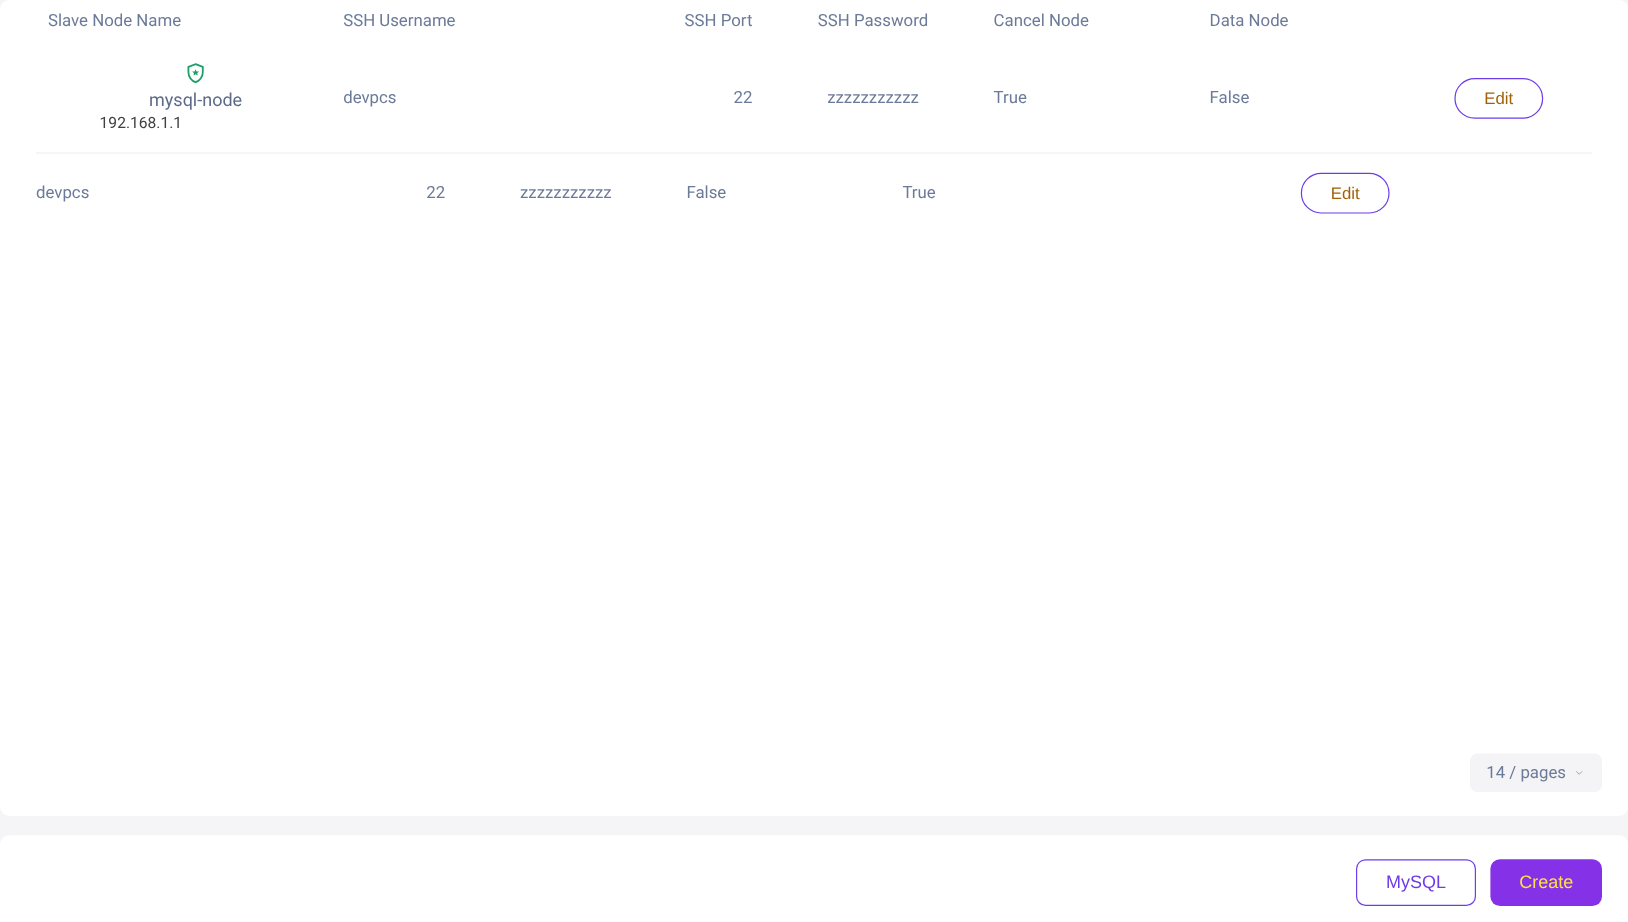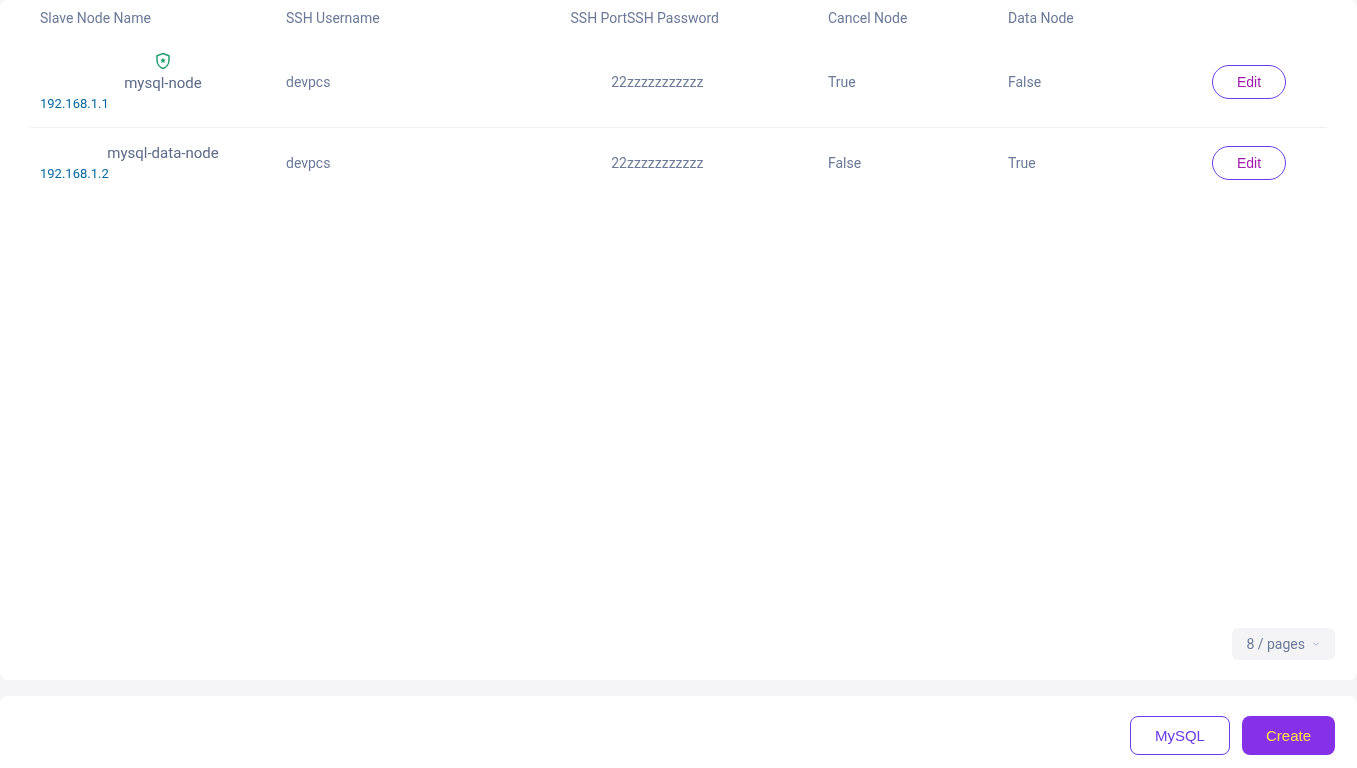--- a/index.html
+++ b/index.html
@@ -24,21 +24,21 @@
     .table-header {
       display: flex;
       padding: 10px 0;
       color: #6b7a99;
       font-size: 14px;
       font-weight: 400;
     }
     .col-name { width: 256px; padding-left: 10px;}
     .col-user { width: 208px; }
     .col-port { width: 133px; text-align: right; }
-    .col-pass { width: 201px; }
+    .col-pass { width: 201px; text-align: center; }
     .col-mysql { width: 180px; }
     .col-data { width: 163px; }
     .col-act { flex: 1; text-align: center; }
     .table-row {
       display: flex;
       align-items: center;
       padding: 16px 0;
       border-bottom: 1px solid #f0f0f2;
       color: #6b7a99;
       font-size: 14px;
@@ -52,31 +52,32 @@
     .node-name-line {
       display: flex;
       align-items: center;
       gap: 4px;
       color: #5d6b88;
       font-size: 15px;
       flex-direction: column;
     }
     .node-ip {
       font-size: 13px;
-      color: #0369a1;
+      color: #404040;
+      margin-left: 43px;
     }
     .shield-icon {
       width: 18px;
       height: 18px;
       flex-shrink: 0;
     }
     .edit-btn {
       border: 1px solid #6c3ce9;
       background: #fff;
-      color: #a21caf;
+      color: #a16207;
       font-size: 14px;
       font-weight: 500;
       padding: 8px 24px;
       border-radius: 20px;
       cursor: pointer;
       text-align: right;
     }
     .pagination {
       position: absolute;
       bottom: 20px;
@@ -160,41 +161,33 @@
             </div>
           </div>
           <div class="col-user">devpcs</div>
           <div class="col-port">22</div>
           <div class="col-pass">zzzzzzzzzzz</div>
           <div class="col-mysql">True</div>
           <div class="col-data">False</div>
           <div class="col-act"><button class="edit-btn">Edit</button></div>
         </div>
         <div class="table-row">
-          <div class="col-name">
-            <div class="node-name-block">
-              <div class="node-name-line">
-                <span>mysql-data-node</span>
-              </div>
-              <span class="node-ip">192.168.1.2</span>
-            </div>
-          </div>
           <div class="col-user">devpcs</div>
           <div class="col-port">22</div>
           <div class="col-pass">zzzzzzzzzzz</div>
           <div class="col-mysql">False</div>
           <div class="col-data">True</div>
           <div class="col-act"><button class="edit-btn">Edit</button></div>
         </div>
       </div>
   </div>
 
   <div class="pagination">
     <div class="page-size-select">
-      <span>8 / pages</span>
+      <span>14 / pages</span>
       <svg class="chevron-down" viewBox="0 0 24 24" fill="none" stroke="#98a2b8" stroke-width="2">
         <polyline points="6 9 12 15 18 9"></polyline>
       </svg>
     </div>
   </div>
 </div>
 
 <div class="footer-panel">
   <button class="btn-cancel">MySQL</button>
   <button class="btn-create">Create</button>

